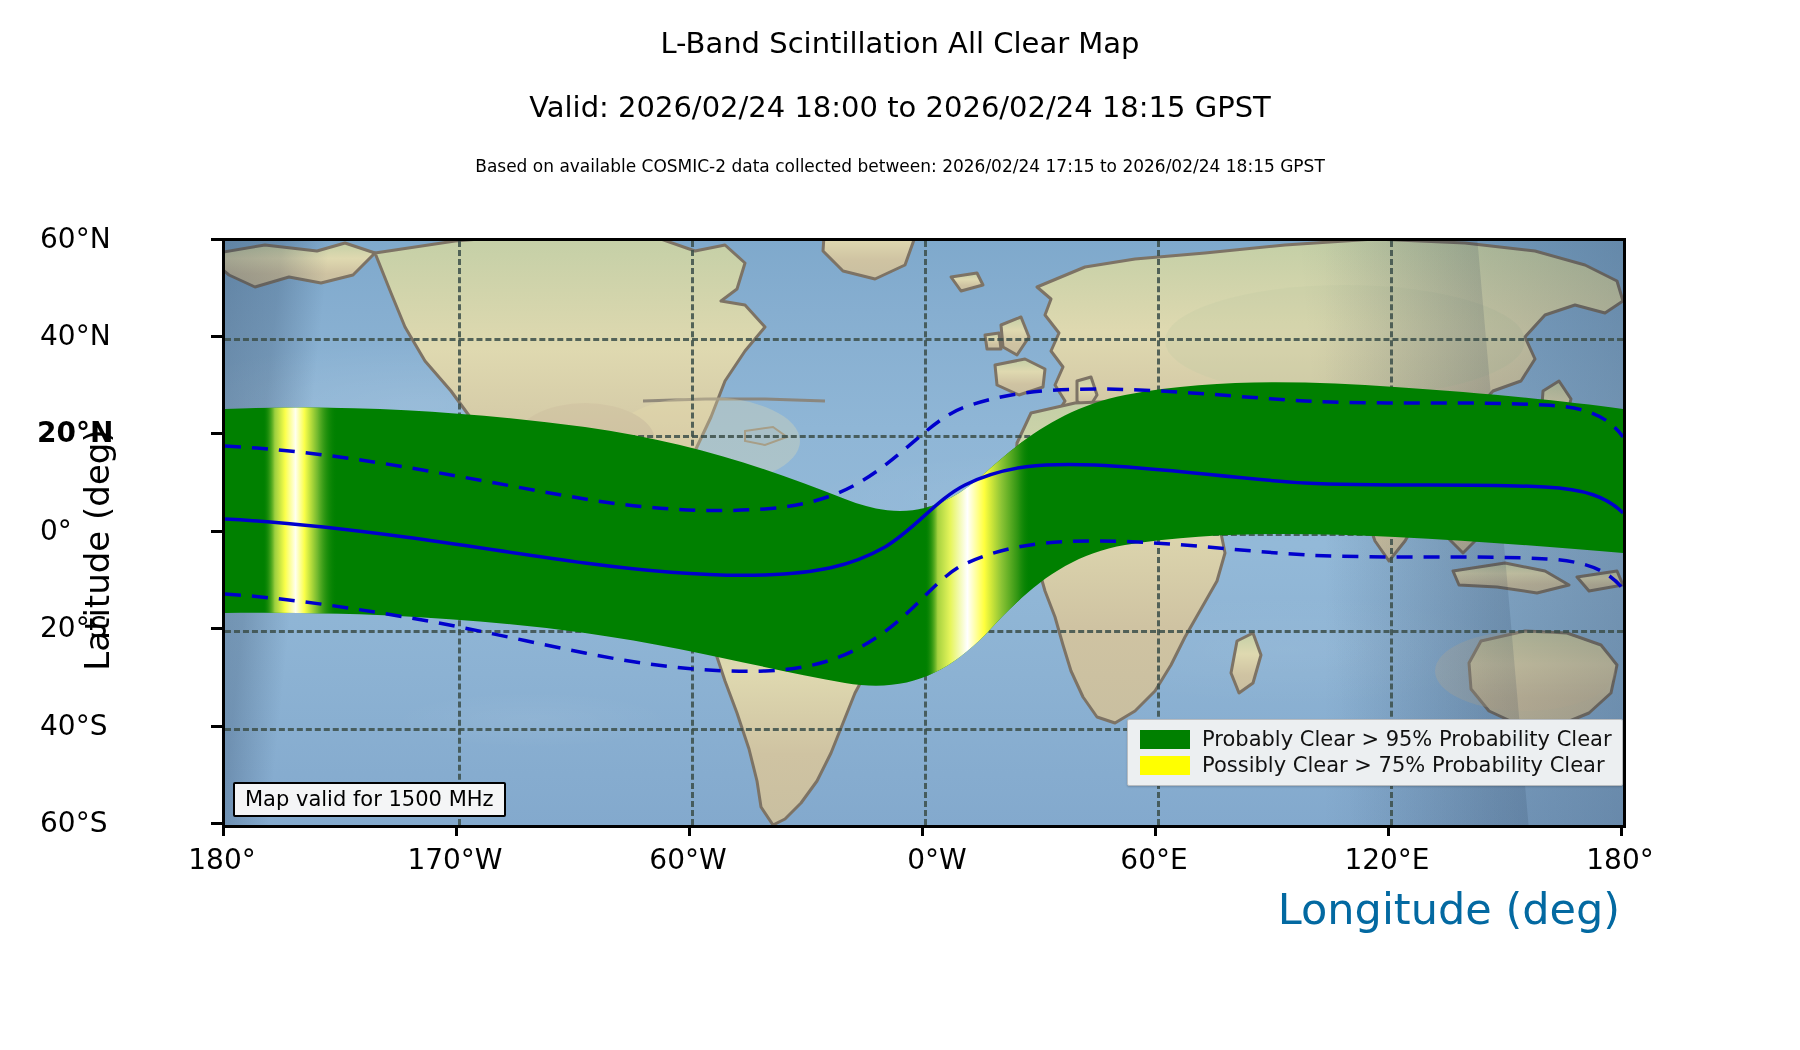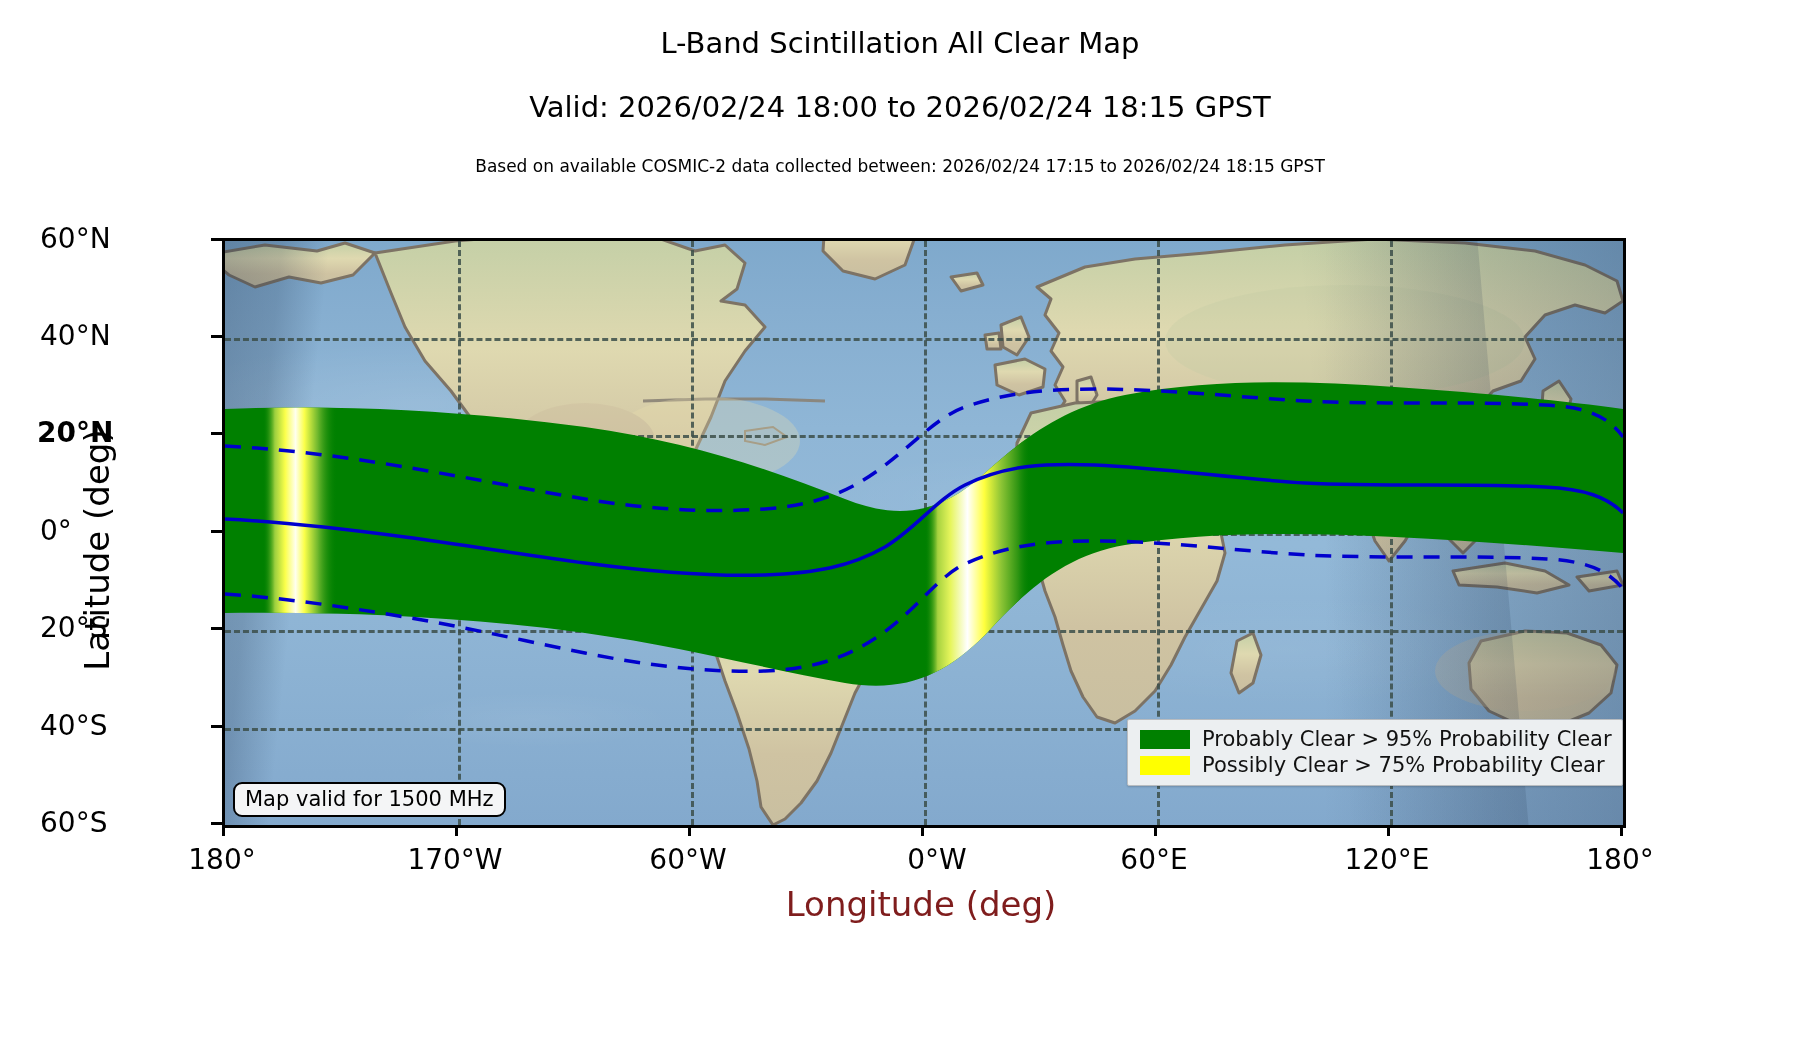--- a/index.html
+++ b/index.html
@@ -145,23 +145,23 @@
     font-size: 34px;
     color: #000;
     transform: rotate(-90deg);
     transform-origin: center center;
     white-space: nowrap;
   }
   #xlabel {
     position: absolute;
     left: 222px; top: 884px;
     width: 1398px;
-    text-align: center;
-    font-size: 34px;
-    color: #7f1d1d;
+    text-align: right;
+    font-size: 43px;
+    color: #0369a1;
     white-space: nowrap;
   }
 
   
   #legend {
     position: absolute;
     left: 1124px; top: 716px;
     background: #eceff1;
     border: 1px solid #b8bcc0;
     border-radius: 2px;
@@ -183,21 +183,21 @@
     color: #111;
     white-space: nowrap;
   }
 
   
   #freq-box {
     position: absolute;
     left: 230px; top: 779px;
     background: #f4f5f6;
     border: 2px solid #000000;
-    border-radius: 9px;
+    border-radius: 2px;
     padding: 3px 10px 4px 10px;
   }
   #freq-box .freq-text {
     font-size: 21px;
     color: #000;
     white-space: nowrap;
   }
 </style>
 </head>
 <body>

